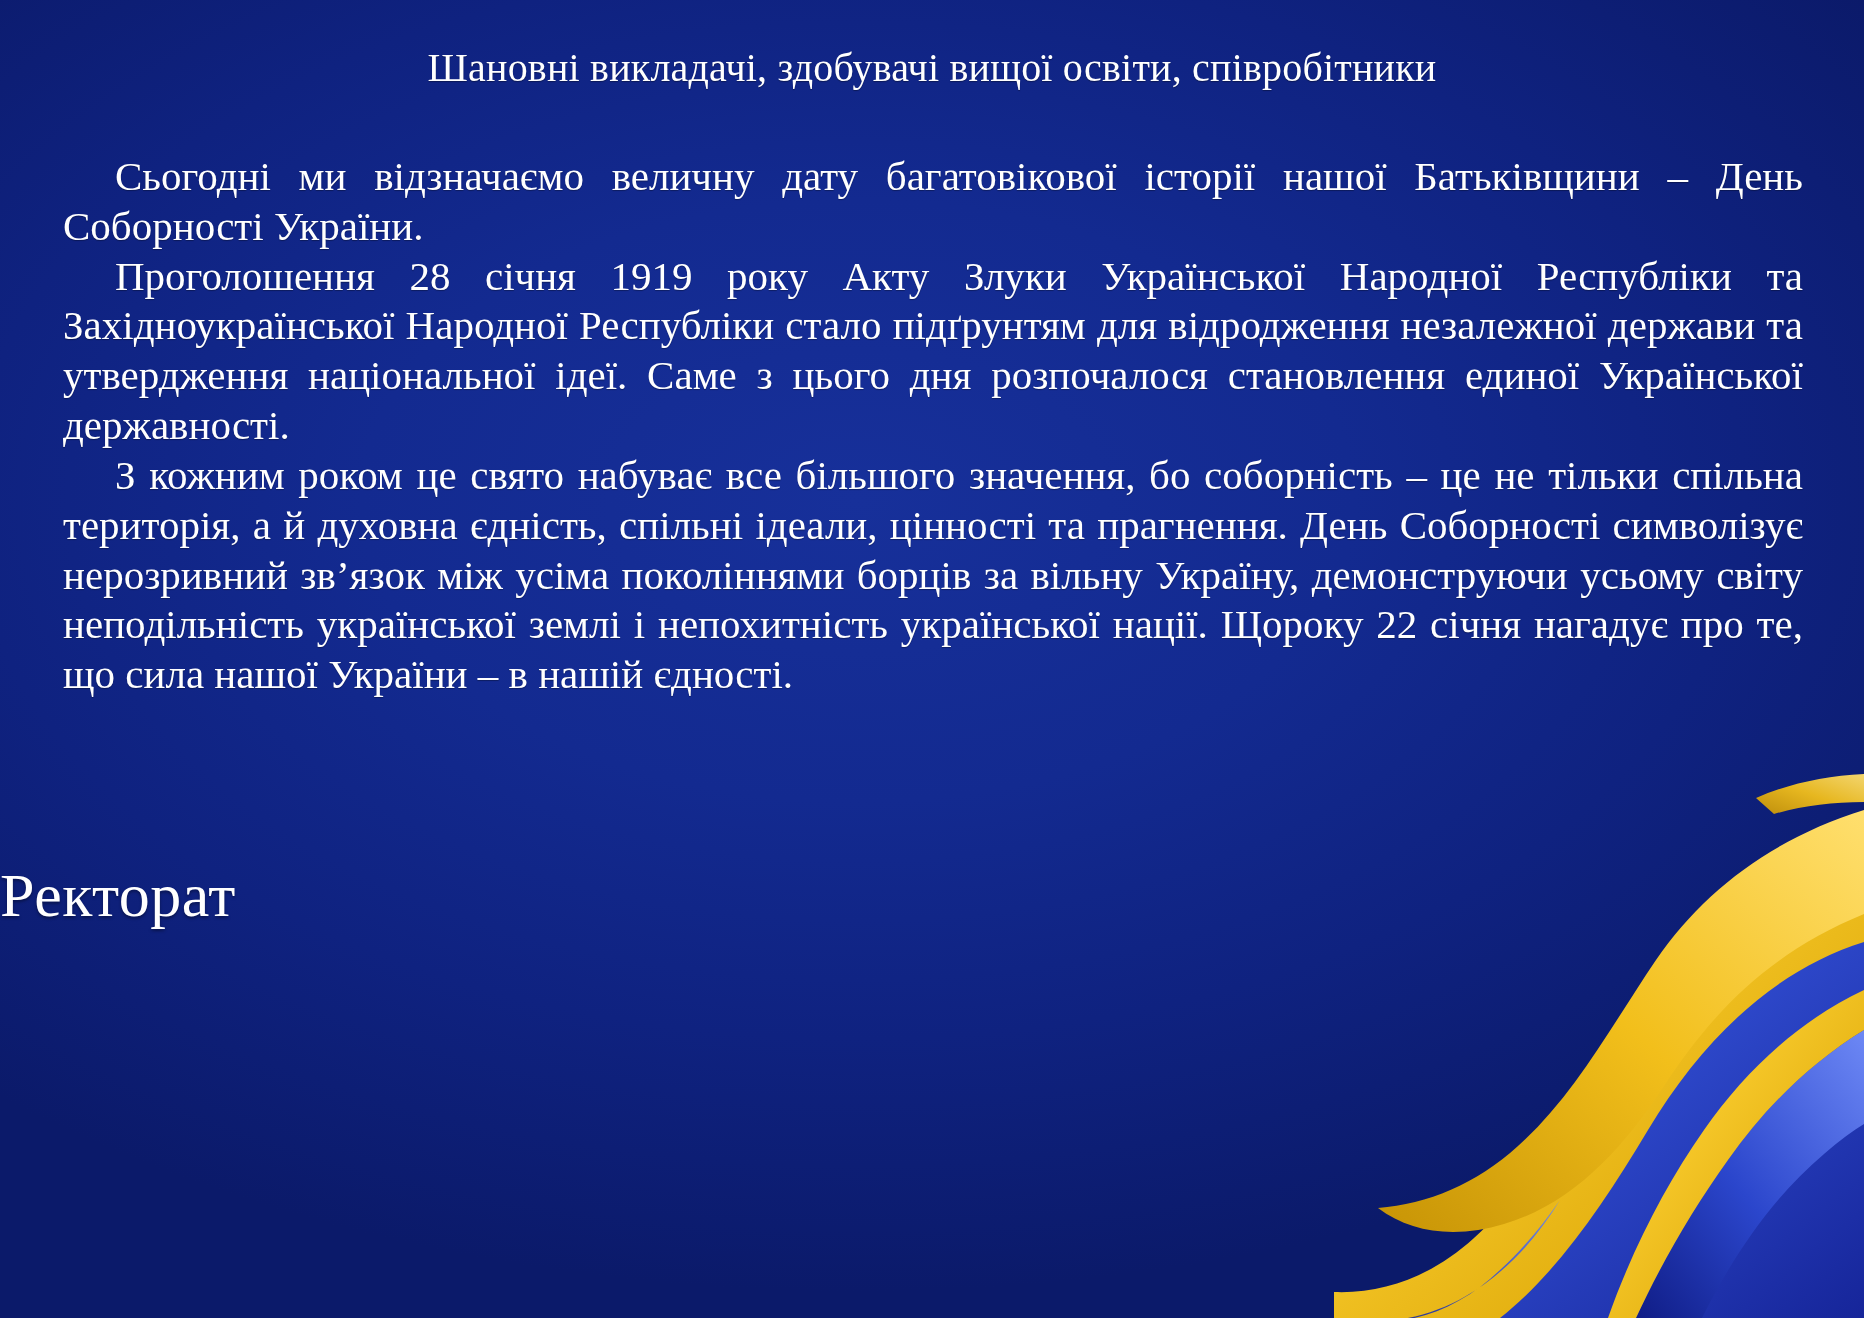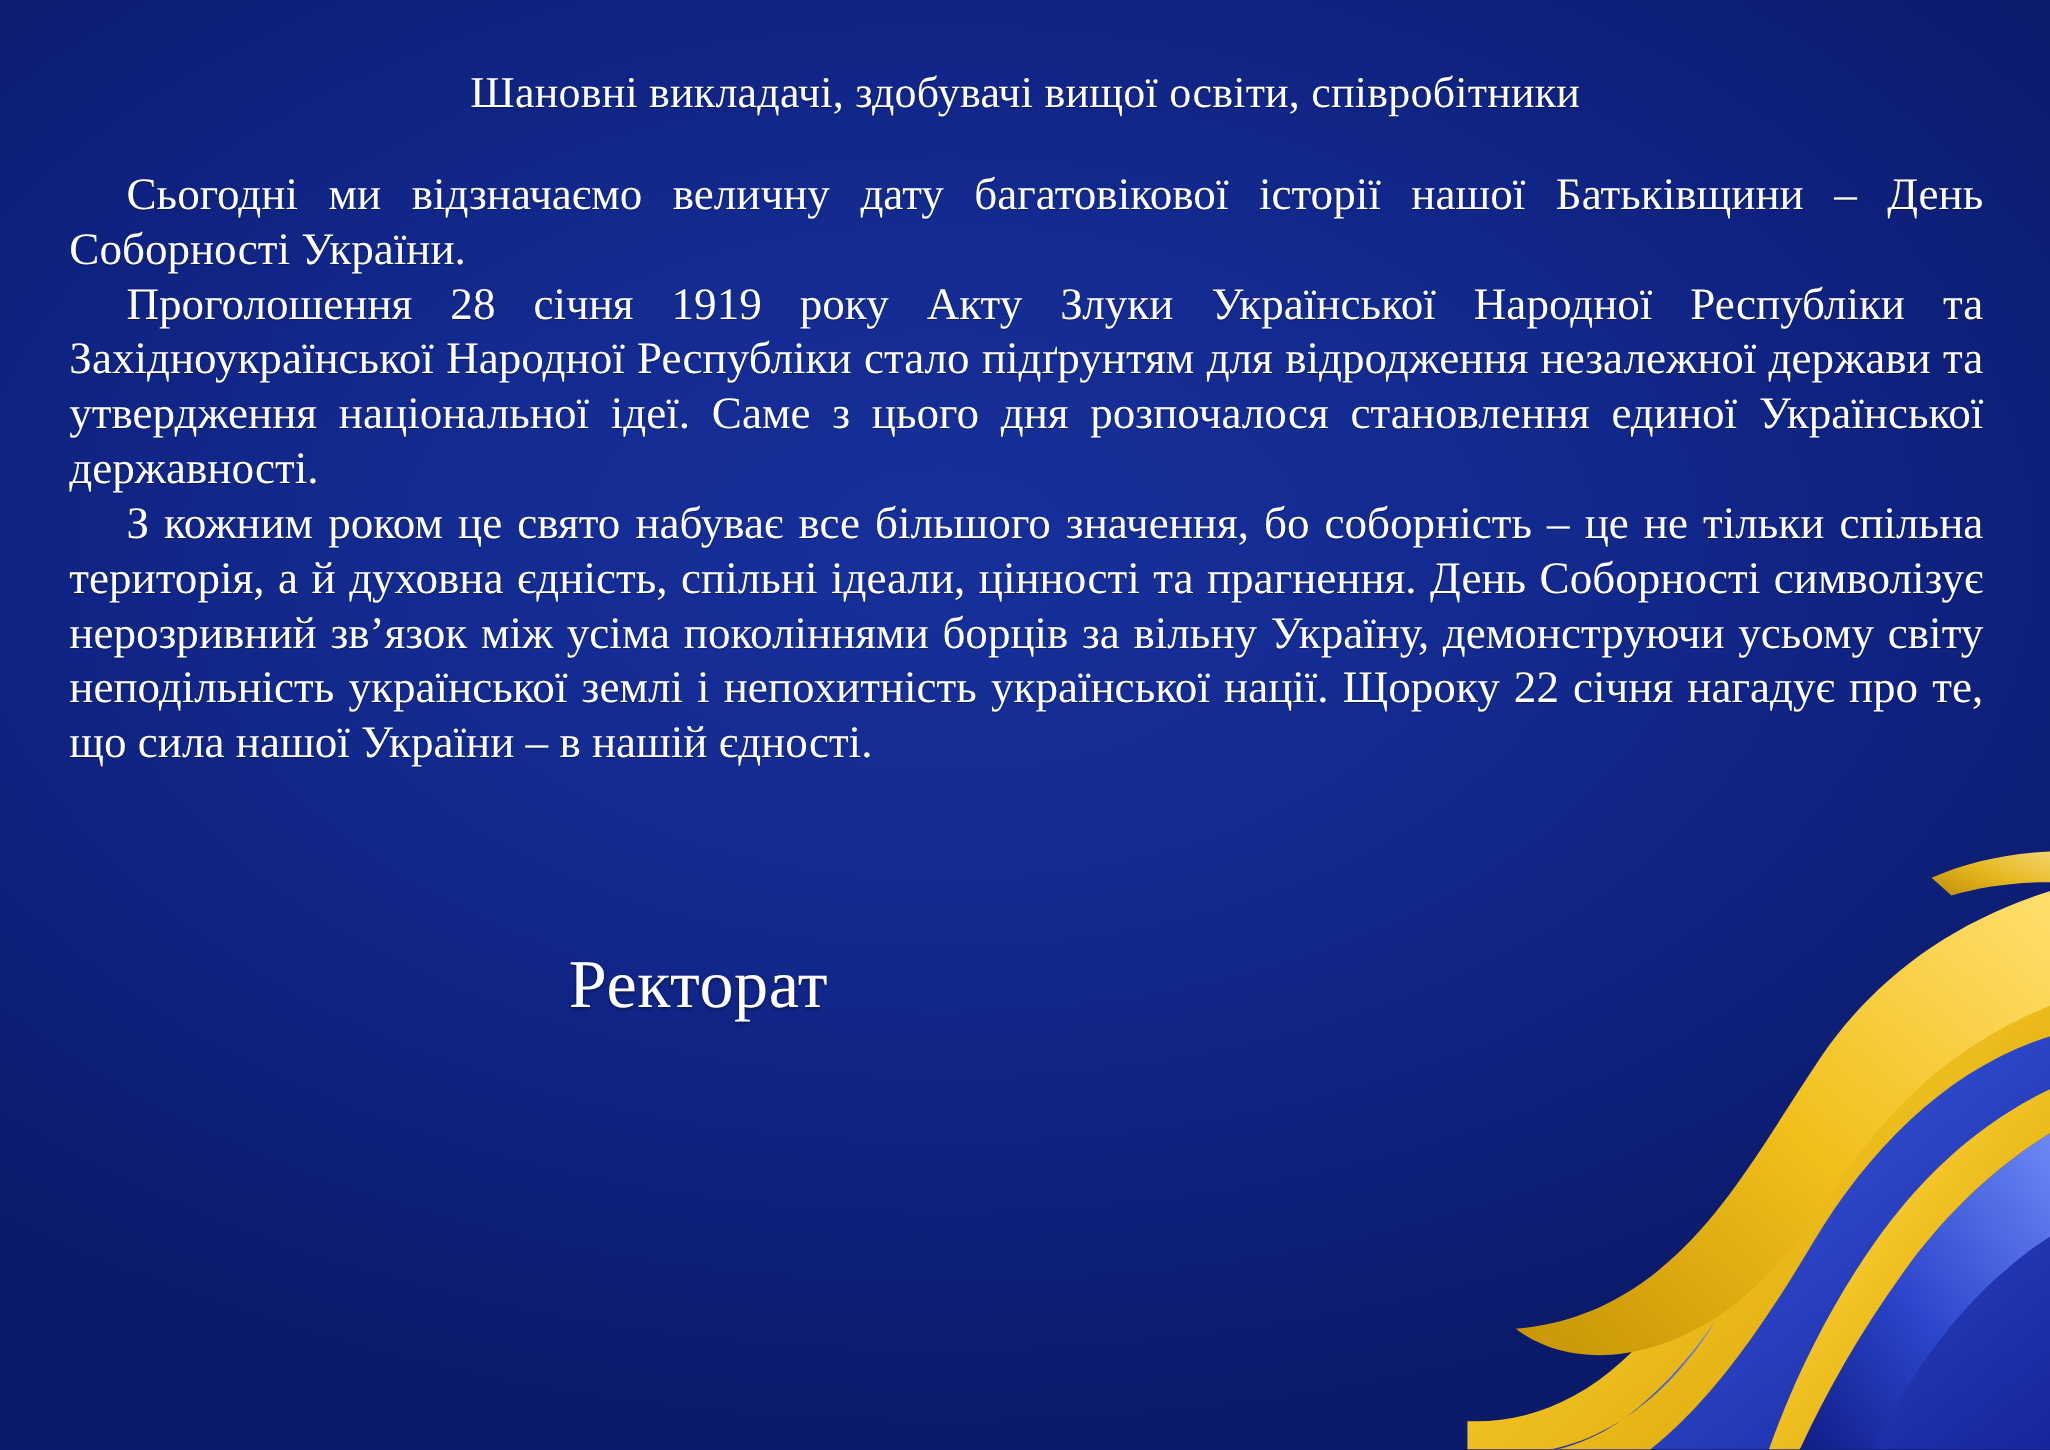--- a/index.html
+++ b/index.html
@@ -26,21 +26,20 @@
     position: absolute;
     top: 44px;
     left: 0;
     right: 0;
     text-align: center;
     font-size: 40px;
     line-height: 1.22;
     letter-spacing: 0.2px;
     text-shadow: 0 1px 1px rgba(0,0,0,0.35);
     z-index: 5;
-    margin-top: 16px;
   }
   .heading .hline { display: block; white-space: nowrap; }
 
   
   .body-copy {
     position: absolute;
     top: 152px;
     left: 63px;
     width: 1740px;
     z-index: 5;
@@ -55,21 +54,20 @@
     text-shadow: 0 1px 1px rgba(0,0,0,0.32);
   }
   .para.last-line-left { text-align-last: left; }
 
   
   .signature {
     position: absolute;
     top: 860px;
     left: 0;
     width: 1270px;
-    text-align: center;
     font-size: 62px;
     letter-spacing: 0.5px;
     text-shadow: 0 2px 3px rgba(0,0,0,0.38);
     z-index: 5;
   }
 
   
   .ribbon-wrap {
     position: absolute;
     right: 0;

